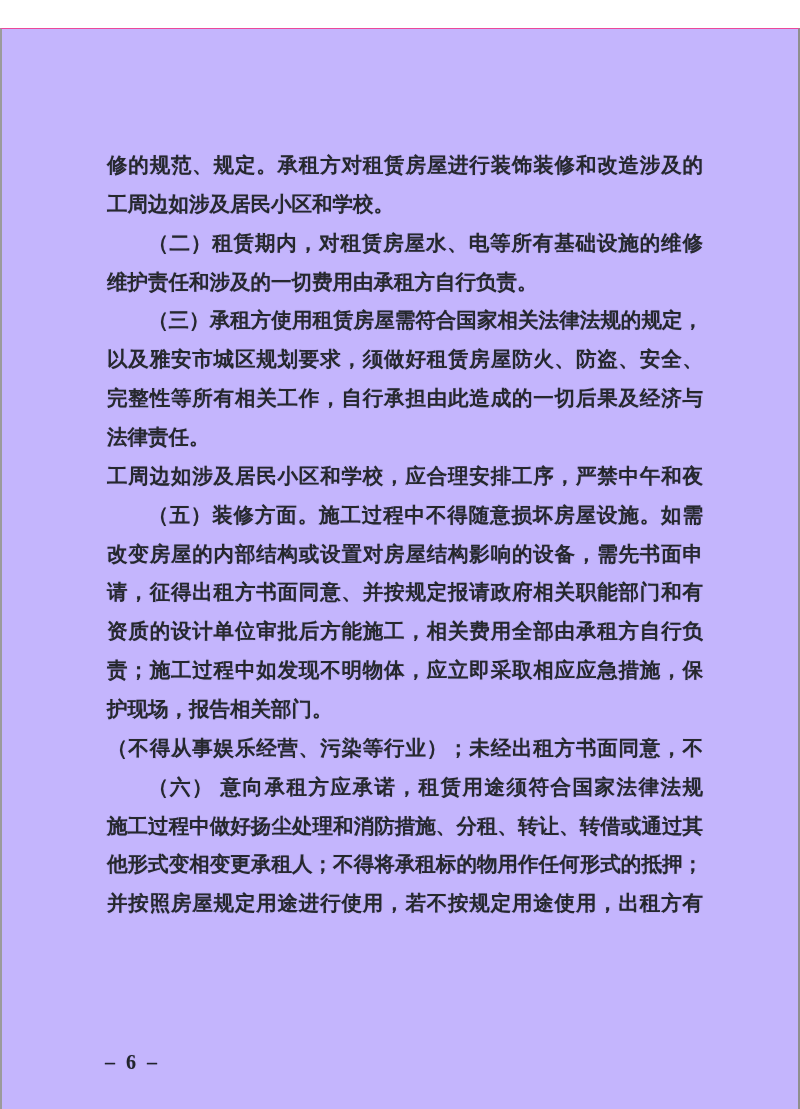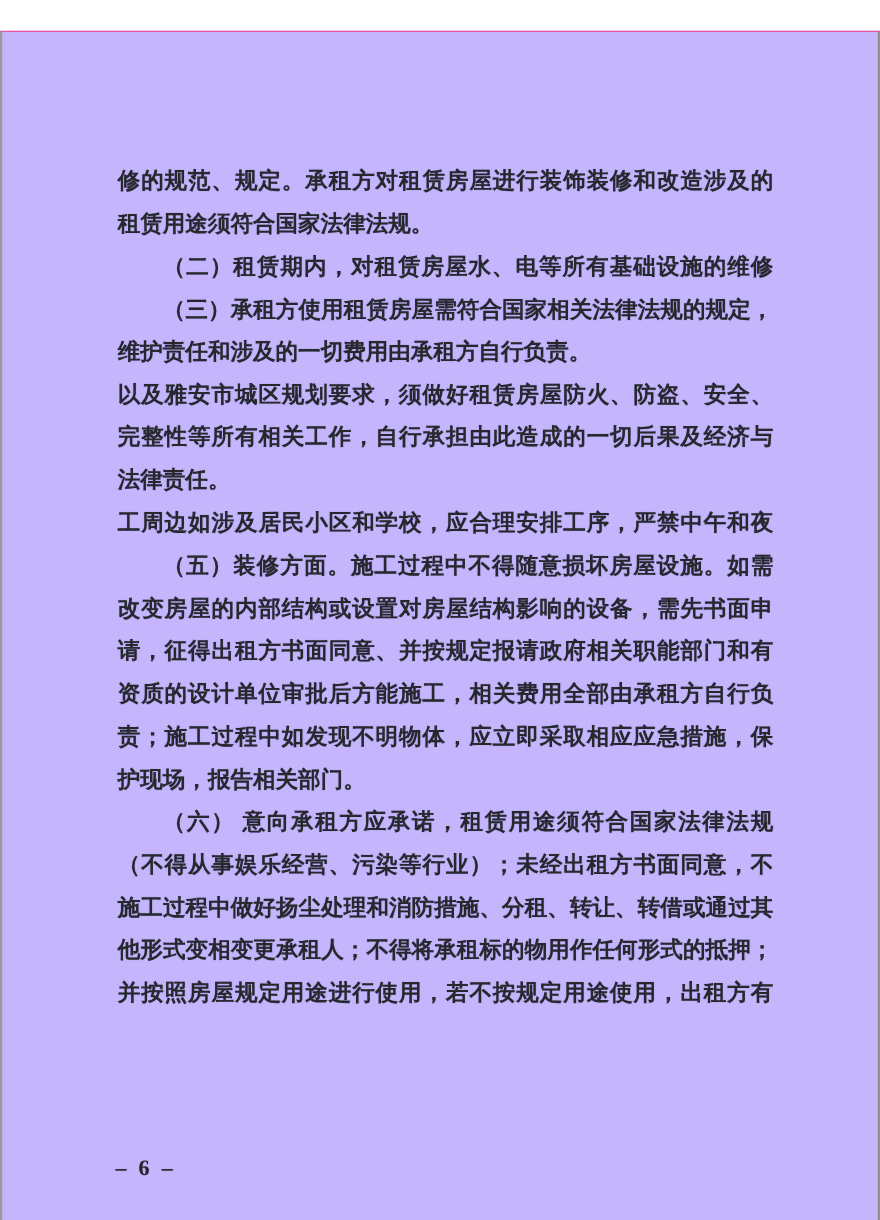--- a/index.html
+++ b/index.html
@@ -73,36 +73,36 @@
     text-shadow: 0 0 1px rgba(45, 50, 95, 0.35);
   }
 </style>
 </head>
 <body>
 
 <div class="page">
 
   <div class="doc-body">
     <div class="line">修的规范、规定。承租方对租赁房屋进行装饰装修和改造涉及的</div>
-    <div class="line rag">租赁用途须符合国家法律法规。</div>
+    <div class="line rag">工周边如涉及居民小区和学校。</div>
     <div class="line indent">（二）租赁期内，对租赁房屋水、电等所有基础设施的维修</div>
+    <div class="line rag">维护责任和涉及的一切费用由承租方自行负责。</div>
     <div class="line indent">（三）承租方使用租赁房屋需符合国家相关法律法规的规定，</div>
-    <div class="line rag">维护责任和涉及的一切费用由承租方自行负责。</div>
     <div class="line">以及雅安市城区规划要求，须做好租赁房屋防火、防盗、安全、</div>
     <div class="line">完整性等所有相关工作，自行承担由此造成的一切后果及经济与</div>
     <div class="line rag">法律责任。</div>
     <div class="line">工周边如涉及居民小区和学校，应合理安排工序，严禁中午和夜</div>
     <div class="line indent">（五）装修方面。施工过程中不得随意损坏房屋设施。如需</div>
     <div class="line">改变房屋的内部结构或设置对房屋结构影响的设备，需先书面申</div>
     <div class="line">请，征得出租方书面同意、并按规定报请政府相关职能部门和有</div>
     <div class="line">资质的设计单位审批后方能施工，相关费用全部由承租方自行负</div>
     <div class="line">责；施工过程中如发现不明物体，应立即采取相应应急措施，保</div>
     <div class="line rag">护现场，报告相关部门。</div>
+    <div class="line">（不得从事娱乐经营、污染等行业）；未经出租方书面同意，不</div>
     <div class="line indent">（六） 意向承租方应承诺，租赁用途须符合国家法律法规</div>
-    <div class="line">（不得从事娱乐经营、污染等行业）；未经出租方书面同意，不</div>
     <div class="line">施工过程中做好扬尘处理和消防措施、分租、转让、转借或通过其</div>
     <div class="line">他形式变相变更承租人；不得将承租标的物用作任何形式的抵押；</div>
     <div class="line">并按照房屋规定用途进行使用，若不按规定用途使用，出租方有</div>
   </div>
 
   <div class="page-num">– 6 –</div>
 
   <div class="bottom-rule-thin"></div>
   <div class="bottom-rule-thick"></div>
 

